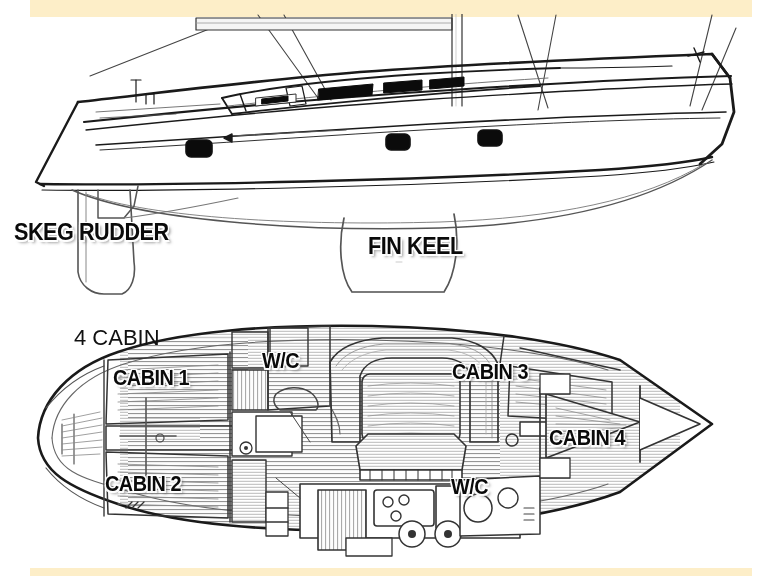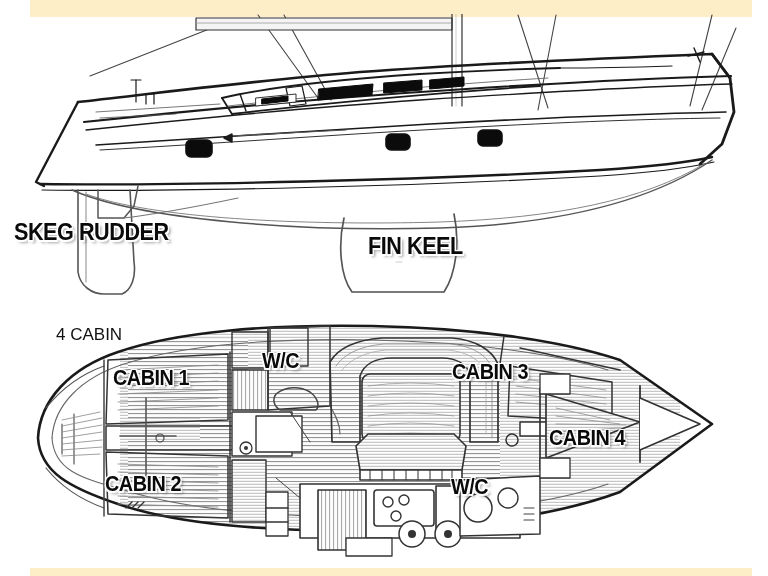--- a/index.html
+++ b/index.html
@@ -60,21 +60,21 @@
     font-family: "Liberation Sans", sans-serif;
     font-weight: normal;
     color: #111111;
     white-space: nowrap;
     pointer-events: none;
   }
 
   #label-skeg-rudder { left: 14px;  top: 218px; font-size: 24px; }
   #label-fin-keel    { left: 368px; top: 232px; font-size: 24px; }
 
-  #label-4-cabin     { left: 56px;  top: 325px; font-size: 17px; }
+  #label-4-cabin     { left: 74px;  top: 325px; font-size: 22px; }
   #label-cabin-1     { left: 113px; top: 365px; font-size: 22px; }
   #label-cabin-2     { left: 105px; top: 471px; font-size: 22px; }
   #label-cabin-3     { left: 452px; top: 359px; font-size: 22px; }
   #label-cabin-4     { left: 549px; top: 425px; font-size: 22px; }
   #label-wc-fwd      { left: 262px; top: 348px; font-size: 22px; }
   #label-wc-aft      { left: 451px; top: 474px; font-size: 22px; }
 </style>
 </head>
 <body>
 

